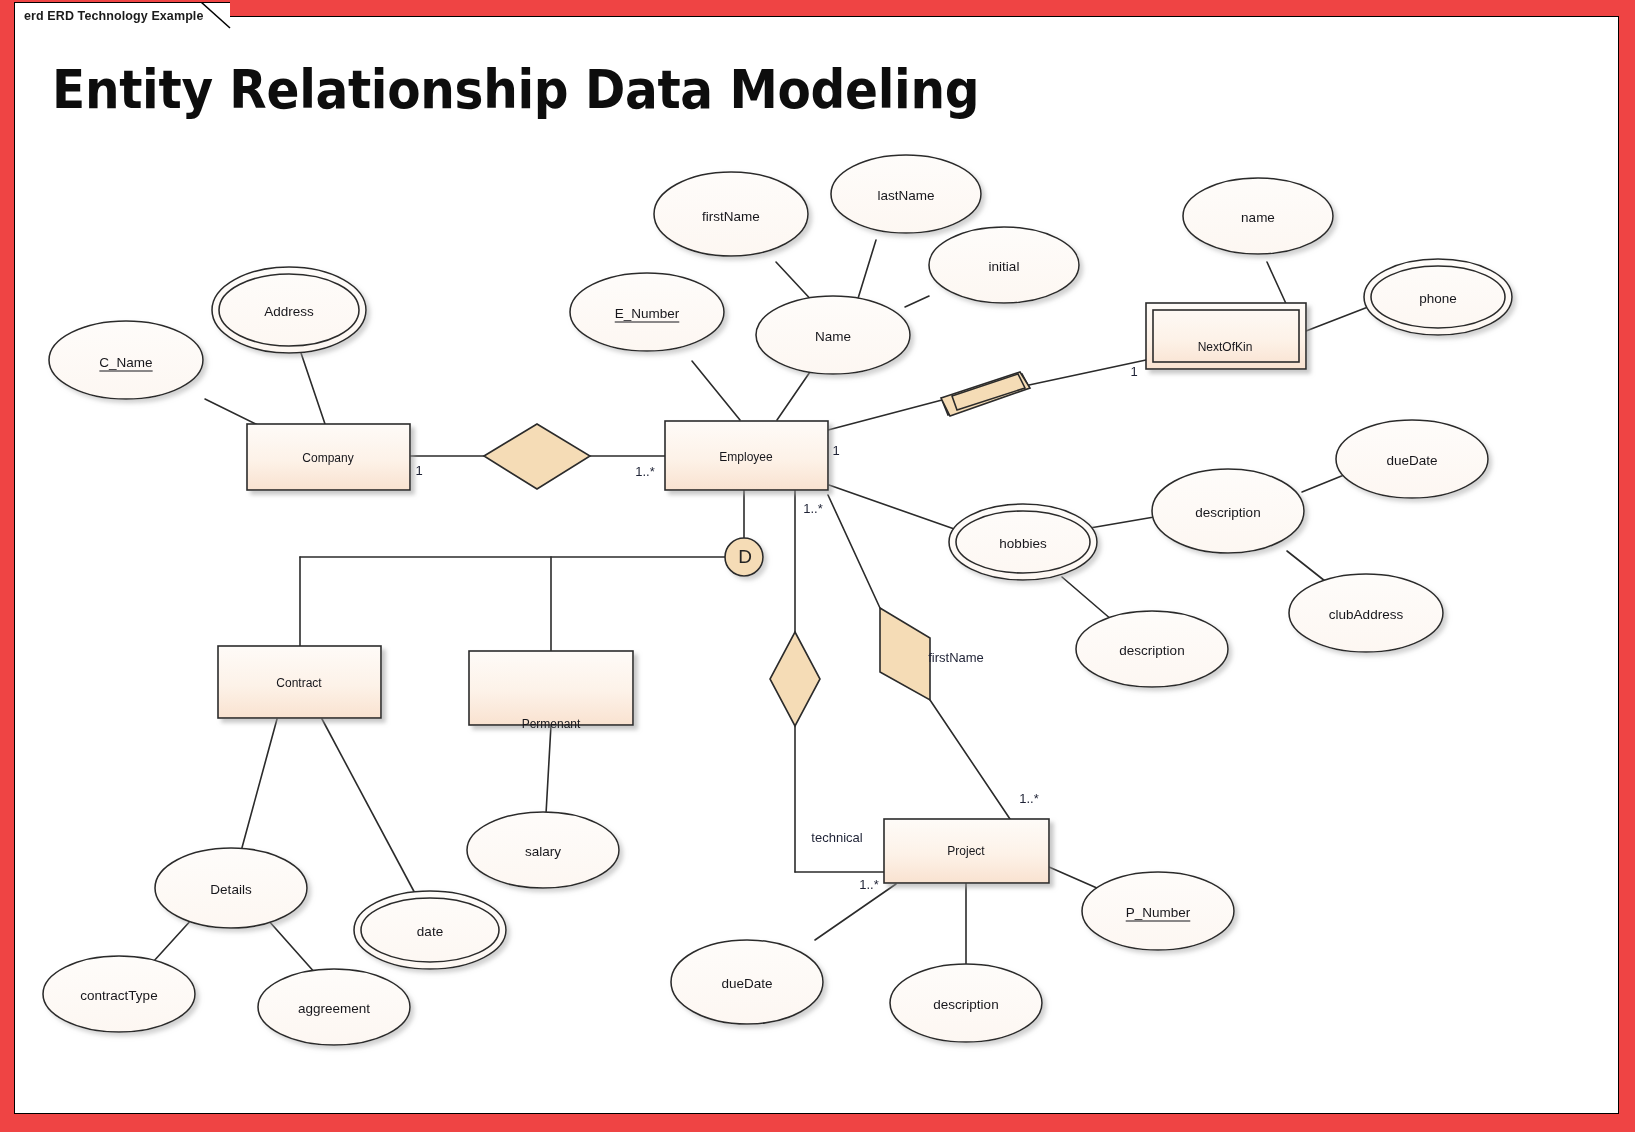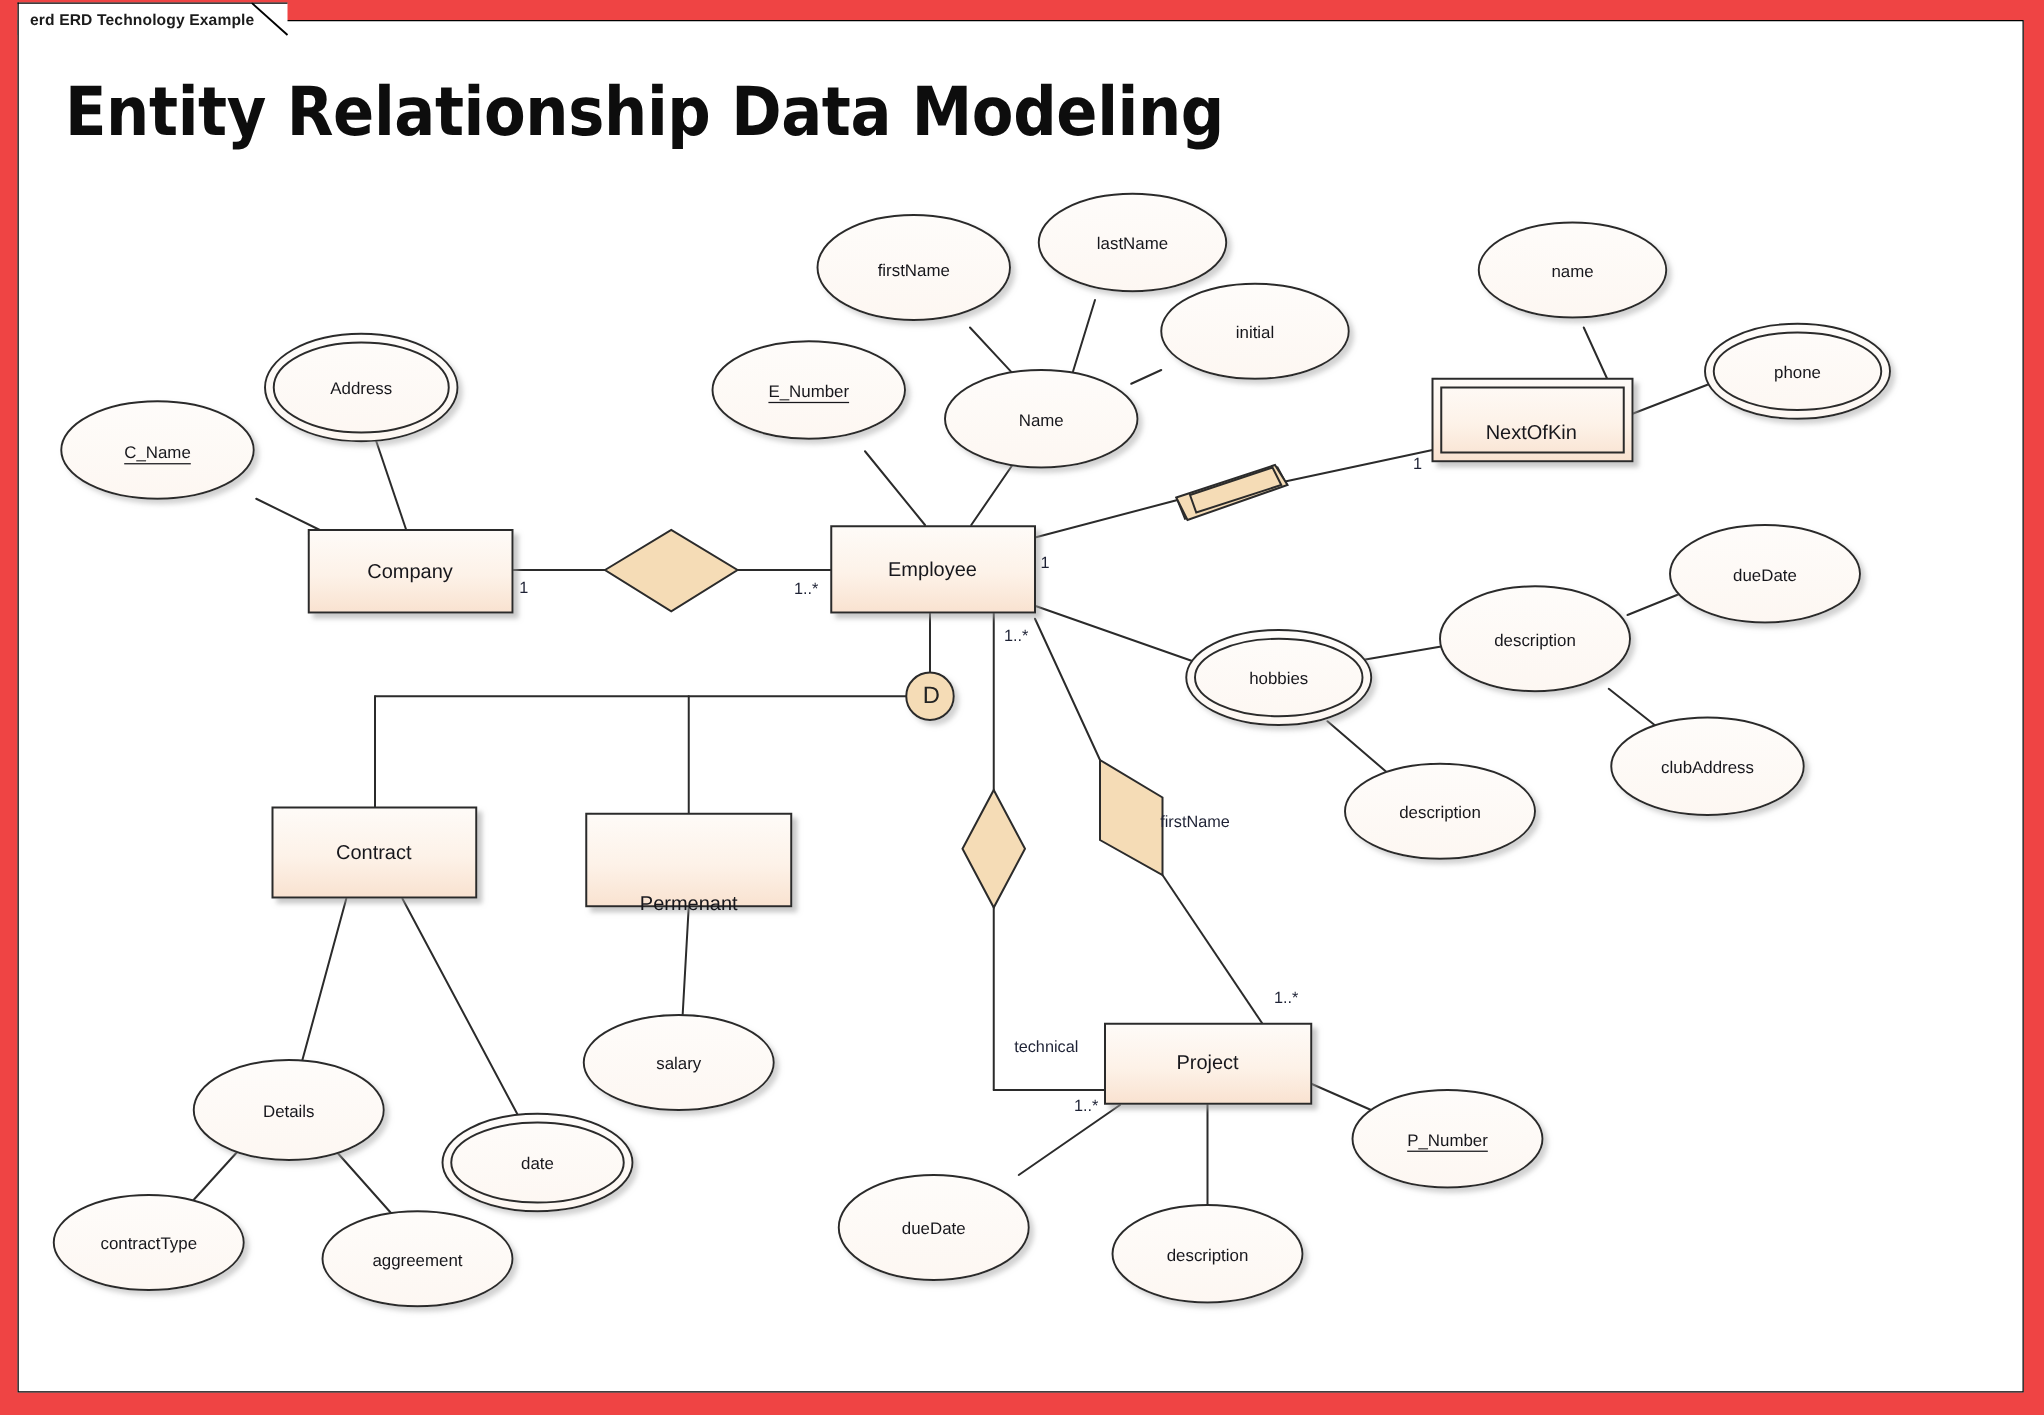--- a/index.html
+++ b/index.html
@@ -84,21 +84,21 @@
     position: absolute;
     z-index: 4;
     font-size: 13.5px;
     color: #17171c;
     text-align: left;
     white-space: nowrap;
     transform: translate(-50%, -50%);
     pointer-events: none;
   }
   .node-label.key { text-decoration: underline; text-underline-offset: 3.5px; }
-  .node-label.entity { font-size: 16px; }
+  .node-label.entity { font-size: 12px; }
   .node-label.symbol { font-size: 19px; color: #232323; }
 
   .edge-label {
     position: absolute;
     z-index: 4;
     font-size: 13px;
     color: #1e2235;
     white-space: nowrap;
     transform: translate(-50%, -50%);
     pointer-events: none;

